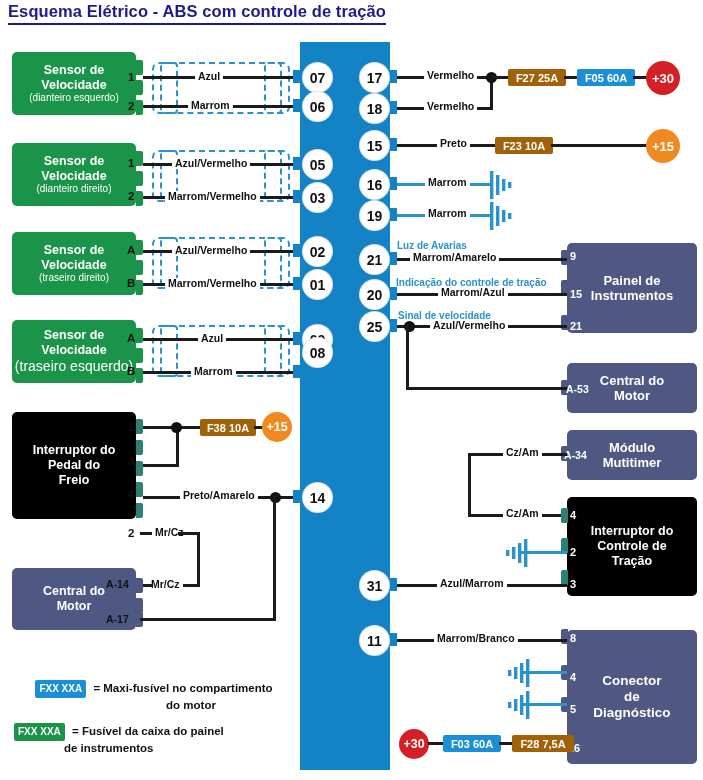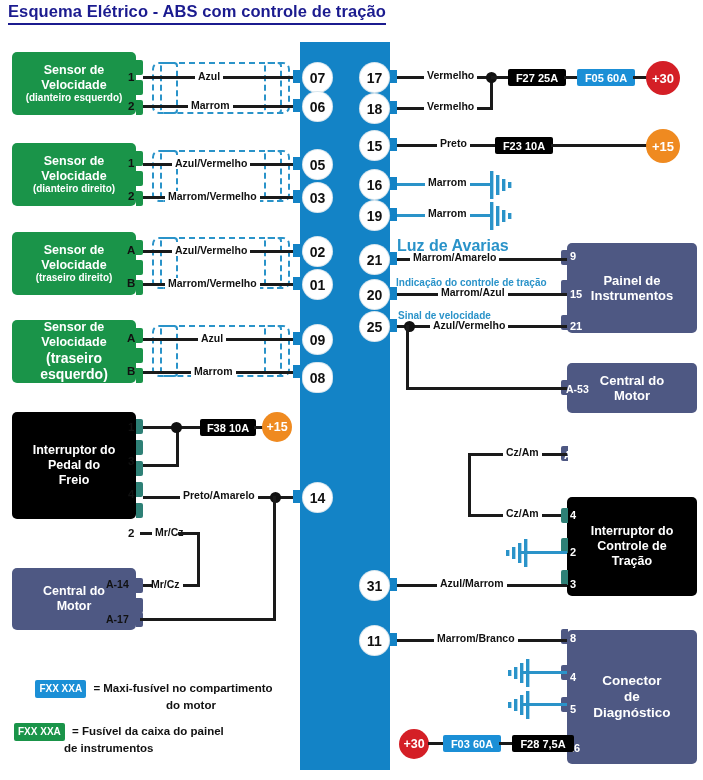--- a/index.html
+++ b/index.html
@@ -23,21 +23,21 @@
        box-shadow:0 0 0 1px #d9e6ee;}
   .pintab{position:absolute;width:10px;height:13px;background:#1383c6;}
 
   
   .box{position:absolute;border-radius:5px;color:#fff;font-weight:bold;
        display:flex;align-items:center;justify-content:center;
        text-align:center;line-height:1.18;}
   .box.green{background:#1a9449;}
   .box.teal{background:#000000;}
   .box.navy{background:#4e5883;}
-  .box .sub{font-weight:bold;}
+  .box .sub{font-weight:normal;}
 
   
   .tab{position:absolute;width:7px;height:15px;border-radius:0 2px 2px 0;}
   .tab.green{background:#1a9449;}
   .tab.teal{background:#2e8076;}
   .tab.navy{background:#4e5883;}
   .tab.lnavy{background:#4e5883;border-radius:2px 0 0 2px;}
 
   
   .w{position:absolute;background:#1a1a1a;}
@@ -48,21 +48,21 @@
   .lab{position:absolute;font-size:10.5px;font-weight:bold;color:#111;
        background:#fff;padding:0 3px;white-space:nowrap;line-height:11px;}
   .lab.blue{color:#2a93c9;background:transparent;}
   .pnum{position:absolute;font-size:11px;font-weight:bold;color:#fff;white-space:nowrap;}
   .pnumd{position:absolute;font-size:11.5px;font-weight:bold;color:#111;white-space:nowrap;}
 
   
   .fuse{position:absolute;height:17px;border-radius:2px;color:#fff;
         font-size:11px;font-weight:bold;display:flex;align-items:center;
         justify-content:center;white-space:nowrap;}
-  .fuse.g{background:#000000;}
+  .fuse.g{background:#a16207;}
   .fuse.b{background:#1b8fd6;}
   .node{position:absolute;width:34px;height:34px;border-radius:50%;color:#fff;
         font-size:13px;font-weight:bold;display:flex;align-items:center;
         justify-content:center;}
   .node.red{background:#d41f26;}
   .node.orange{background:#ef8a20;}
   .node.sm{width:30px;height:30px;font-size:12.5px;}
 
   
   .shield{position:absolute;border:2px dashed #2a93c9;border-radius:7px;}
@@ -250,41 +250,45 @@
     <div>Instrumentos</div>
   </div>
   <div class="tab lnavy" style="left:561px;top:250px;"></div>
   <div class="tab lnavy" style="left:561px;top:280px;"></div>
   <div class="tab lnavy" style="left:561px;top:315px;"></div>
   <div class="pnum" style="left:570px;top:250px;">9</div>
   <div class="pnum" style="left:570px;top:288px;">15</div>
   <div class="pnum" style="left:570px;top:320px;">21</div>
 
   <div class="w" style="left:389px;top:258px;width:178px;height:3px;"></div>
-  <div class="lab blue" style="left:394px;top:240px;font-size:16px;">Luz de Avarias</div>
+  <div class="lab blue" style="left:394px;top:240px;font-size:10px;">Luz de Avarias</div>
   <div class="lab" style="left:410px;top:252px;">Marrom/Amarelo</div>
 
   <div class="w" style="left:389px;top:293px;width:178px;height:3px;"></div>
   <div class="lab blue" style="left:393px;top:277px;font-size:10px;">Indicação do controle de tração</div>
   <div class="lab" style="left:438px;top:287px;">Marrom/Azul</div>
 
   <div class="w" style="left:389px;top:325px;width:178px;height:3px;"></div>
   <div class="lab blue" style="left:395px;top:310px;font-size:10px;">Sinal de velocidade</div>
   <div class="lab" style="left:430px;top:320px;">Azul/Vermelho</div>
   <div class="dot" style="left:404px;top:321px;"></div>
 
   <div class="box navy" style="left:567px;top:363px;width:130px;height:50px;flex-direction:column;font-size:13px;">
     <div>Central do</div>
     <div>Motor</div>
   </div>
   <div class="tab lnavy" style="left:561px;top:380px;"></div>
   <div class="pnum" style="left:566px;top:383px;font-size:10.5px;">A-53</div>
   <div class="w" style="left:406px;top:387px;width:161px;height:3px;"></div>
   <div class="w" style="left:406px;top:325px;width:3px;height:65px;"></div>
 
+  <div class="box navy" style="left:567px;top:430px;width:130px;height:50px;flex-direction:column;font-size:13px;">
+    <div>Módulo</div>
+    <div>Mutitimer</div>
+  </div>
   <div class="tab lnavy" style="left:561px;top:446px;"></div>
   <div class="pnum" style="left:564px;top:449px;font-size:10.5px;">A-34</div>
   <div class="w" style="left:470px;top:453px;width:97px;height:3px;"></div>
   <div class="lab" style="left:503px;top:447px;">Cz/Am</div>
 
   <div class="w" style="left:468px;top:453px;width:3px;height:64px;"></div>
   <div class="w" style="left:468px;top:514px;width:99px;height:3px;"></div>
 
   <div class="box teal" style="left:567px;top:497px;width:130px;height:99px;flex-direction:column;font-size:12.5px;">
     <div>Interruptor do</div>
@@ -357,21 +361,21 @@
   <div class="pin" style="left:303px;top:150px;">05</div>
   <div class="pintab" style="left:293px;top:190px;"></div>
   <div class="pin" style="left:303px;top:183px;">03</div>
   <div class="pintab" style="left:293px;top:244px;"></div>
   <div class="pin" style="left:303px;top:237px;">02</div>
   <div class="pintab" style="left:293px;top:277px;"></div>
   <div class="pin" style="left:303px;top:270px;">01</div>
   <div class="pintab" style="left:293px;top:332px;"></div>
   <div class="pin" style="left:303px;top:325px;">09</div>
   <div class="pintab" style="left:293px;top:365px;"></div>
-  <div class="pin" style="left:303px;top:363px;border-radius:13px;">08</div>
+  <div class="pin" style="left:303px;top:338px;">08</div>
   <div class="pintab" style="left:293px;top:490px;"></div>
   <div class="pin" style="left:303px;top:483px;">14</div>
 
   <div class="pintab" style="left:387px;top:70px;"></div>
   <div class="pin" style="left:360px;top:63px;">17</div>
   <div class="pintab" style="left:387px;top:101px;"></div>
   <div class="pin" style="left:360px;top:94px;">18</div>
   <div class="pintab" style="left:387px;top:138px;"></div>
   <div class="pin" style="left:360px;top:131px;">15</div>
   <div class="pintab" style="left:387px;top:177px;"></div>

